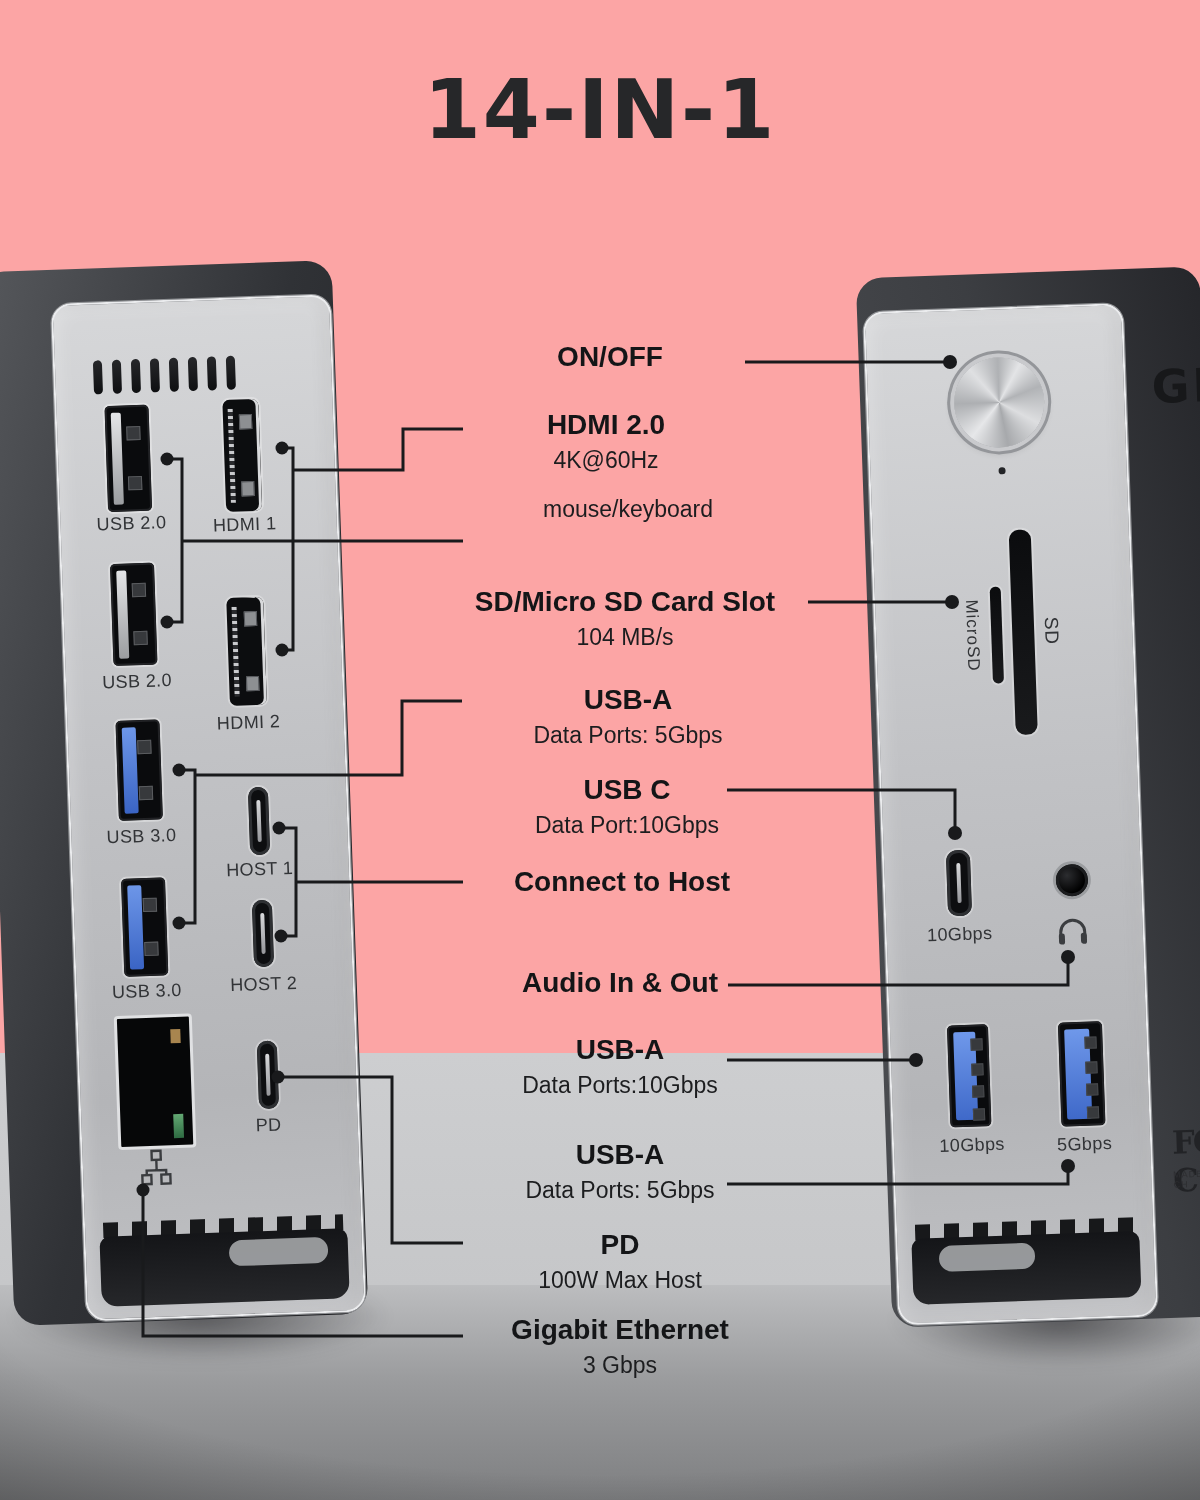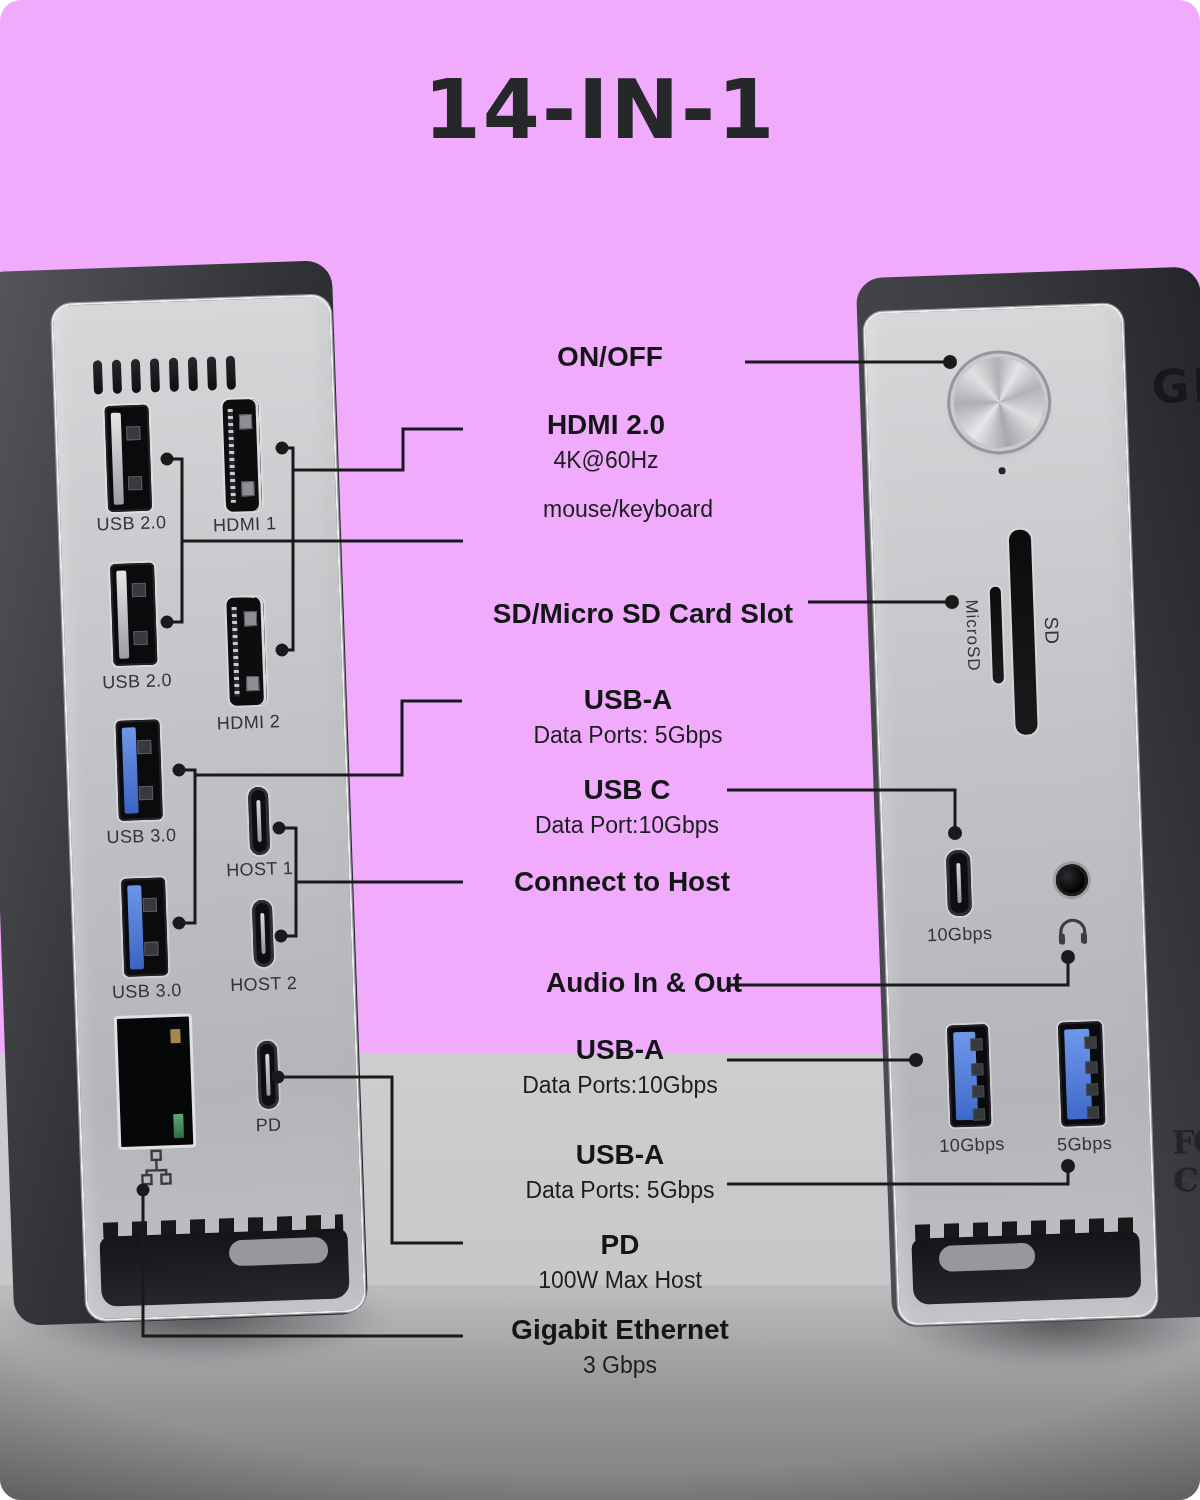--- a/index.html
+++ b/index.html
@@ -1,17 +1,17 @@
 <!DOCTYPE html>
 <html><head>
 <meta charset="utf-8">
 <style>
   html,body{margin:0;padding:0;background:#ffffff;}
   .stage{position:relative;width:1200px;height:1500px;overflow:hidden;
-         font-family:"Liberation Sans",sans-serif;color:#232427;background:#f0abfc;border-radius:21px;}
+         font-family:"Liberation Sans",sans-serif;color:#232427;background:#fca5a5;}
 
   
   .bg-band{position:absolute;left:0;top:1053px;width:1200px;height:232px;
            background:linear-gradient(180deg,#cdcED0,#c6c7c9);z-index:0;}
   .bg-floor{position:absolute;left:0;top:1285px;width:1200px;height:215px;
             background:linear-gradient(180deg,#bcbdbf 0%,#9a9b9d 45%,#7e7f81 100%);z-index:0;}
   .bg-vignette{position:absolute;left:0;top:1285px;width:1200px;height:215px;z-index:1;
             background:radial-gradient(95% 160% at 50% 0%,rgba(0,0,0,0) 55%,rgba(0,0,0,0.42) 100%);}
   .floor-shadow{position:absolute;height:130px;border-radius:50%;z-index:1;filter:blur(7px);
             background:radial-gradient(50% 50% at 50% 45%,rgba(22,22,25,0.6),rgba(22,22,25,0) 70%);}
@@ -300,35 +300,36 @@
   <div class="co" style="left:610px;top:340px;">
     <div class="co-h">ON/OFF</div>
   </div>
   <div class="co" style="left:606px;top:408px;">
     <div class="co-h">HDMI 2.0</div>
     <div class="co-s">4K@60Hz</div>
   </div>
   <div class="co" style="left:628px;top:491px;">
     <div class="co-s">mouse/keyboard</div>
   </div>
-  <div class="co" style="left:643px;top:585px;margin-top:12px;">
+  <div class="co" style="left:625px;top:585px;">
     <div class="co-h">SD/Micro SD Card Slot</div>
+    <div class="co-s">104 MB/s</div>
   </div>
   <div class="co" style="left:628px;top:683px;">
     <div class="co-h">USB-A</div>
     <div class="co-s">Data Ports: 5Gbps</div>
   </div>
   <div class="co" style="left:627px;top:773px;">
     <div class="co-h">USB C</div>
     <div class="co-s">Data Port:10Gbps</div>
   </div>
   <div class="co" style="left:622px;top:865px;">
     <div class="co-h">Connect to Host</div>
   </div>
-  <div class="co" style="left:644px;top:966px;">
+  <div class="co" style="left:620px;top:966px;">
     <div class="co-h">Audio In &amp; Out</div>
   </div>
   <div class="co" style="left:620px;top:1033px;">
     <div class="co-h">USB-A</div>
     <div class="co-s">Data Ports:10Gbps</div>
   </div>
   <div class="co" style="left:620px;top:1138px;">
     <div class="co-h">USB-A</div>
     <div class="co-s">Data Ports: 5Gbps</div>
   </div>

